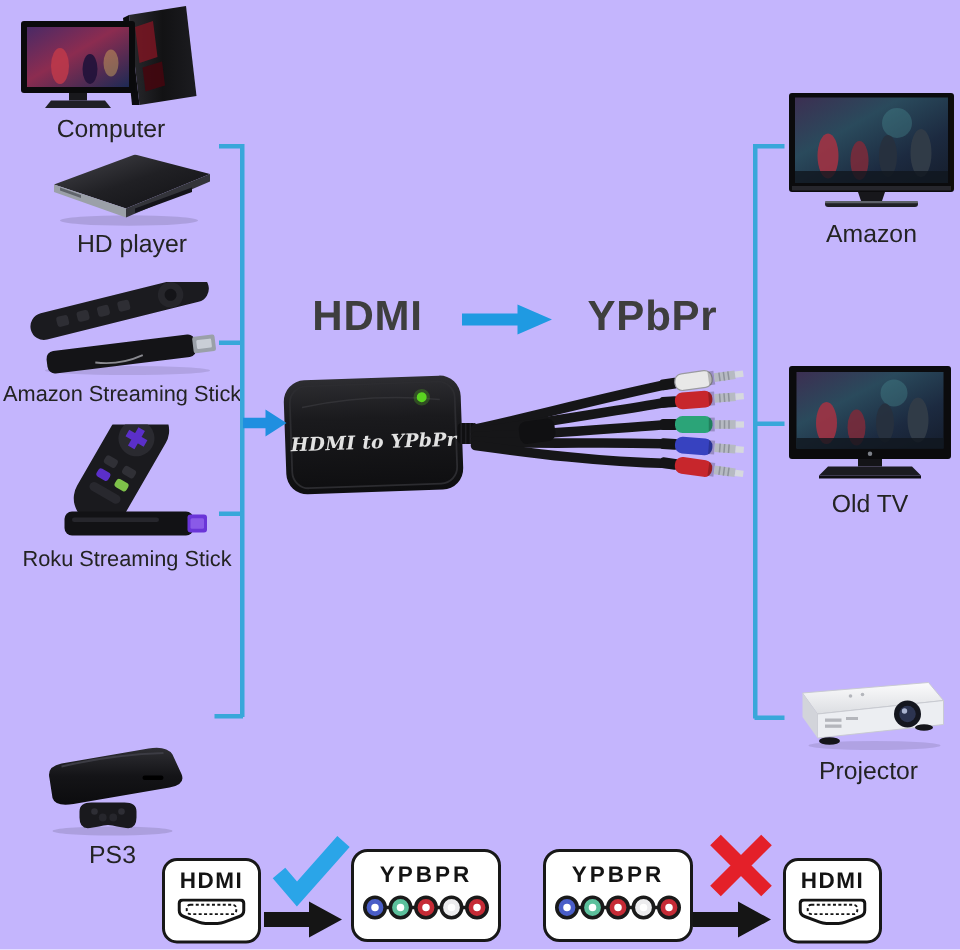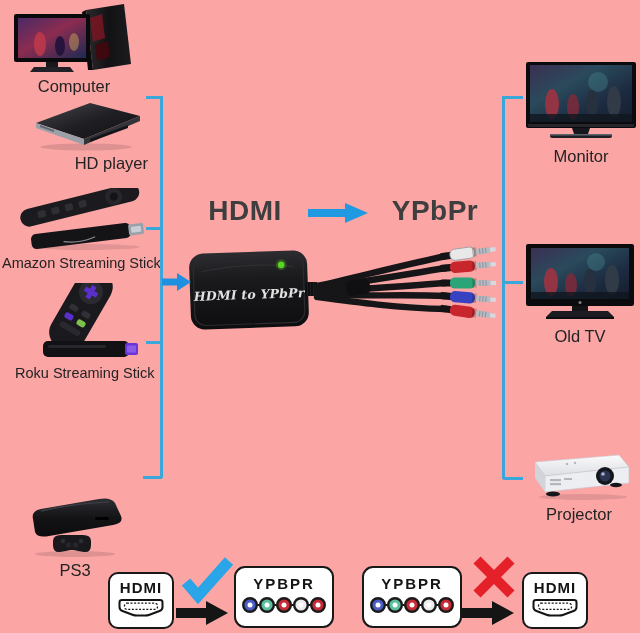--- a/index.html
+++ b/index.html
@@ -1,25 +1,25 @@
 <!DOCTYPE html>
 <html><head>
 <meta charset="utf-8">
 <style>
   html,body{margin:0;padding:0;background:#fff;}
-  .stage{position:relative;width:640px;height:633px;background:#fca5a5;overflow:hidden;
+  .stage{position:relative;width:640px;height:633px;background:#c4b5fd;overflow:hidden;
          font-family:"Liberation Sans",sans-serif;}
   .device{position:absolute;text-align:center;}
   .device svg{display:block;margin:0 auto;}
   .dev-label{font-size:16.5px;color:#232323;white-space:nowrap;margin-top:3px;}
   .dev-label.sm{font-size:14.5px;}
 
   
   .dev-computer{left:8px;top:4px;width:132px;}
-  .dev-hd{left:28px;top:103px;width:120px;text-align:right;}
+  .dev-hd{left:28px;top:103px;width:120px;}
   .dev-amazon{left:2px;top:188px;width:156px;}
   .dev-roku{left:15px;top:283px;width:135px;}
   .dev-appletv{left:28px;top:392px;width:118px;}
   .dev-ps3{left:22px;top:491px;width:106px;}
   
   .dev-monitor{left:524px;top:62px;width:114px;}
   .dev-oldtv{left:524px;top:244px;width:112px;}
   .dev-projector{left:520px;top:452px;width:118px;text-align:center;}
 
   
@@ -196,21 +196,21 @@
       <ellipse cx="26" cy="42" rx="7" ry="15" fill="#a03344" opacity=".9"></ellipse>
       <ellipse cx="47" cy="45" rx="6" ry="13" fill="#7e2a3a" opacity=".85"></ellipse>
       <ellipse cx="66" cy="42" rx="6" ry="14" fill="#27303e" opacity=".95"></ellipse>
       <ellipse cx="88" cy="40" rx="7" ry="16" fill="#323c48" opacity=".95"></ellipse>
       <rect x="4" y="52" width="102" height="8" fill="#10161e" opacity=".8"></rect>
       <rect x="2" y="62" width="106" height="3" fill="#26262c"></rect>
       <polygon points="46,66 64,66 62,72 48,72" fill="#17171b"></polygon>
       <rect x="24" y="72" width="62" height="4" rx="2" fill="#202026"></rect>
       <rect x="24" y="72" width="62" height="1.5" rx=".7" fill="#5e626a"></rect>
     </svg>
-    <div class="dev-label">Monitor</div>
+    <div class="dev-label">Amazon</div>
   </div>
 
   <div class="device dev-oldtv">
     <svg width="108" height="80" viewBox="0 0 108 80">
       <defs>
         <linearGradient id="scnB" x1="0" y1="0" x2="1" y2="1">
           <stop offset="0" stop-color="#3c2f52"></stop>
             <stop offset=".35" stop-color="#2a4a5c"></stop>
           <stop offset=".7" stop-color="#1c2a40"></stop>
             <stop offset="1" stop-color="#151d2c"></stop>

